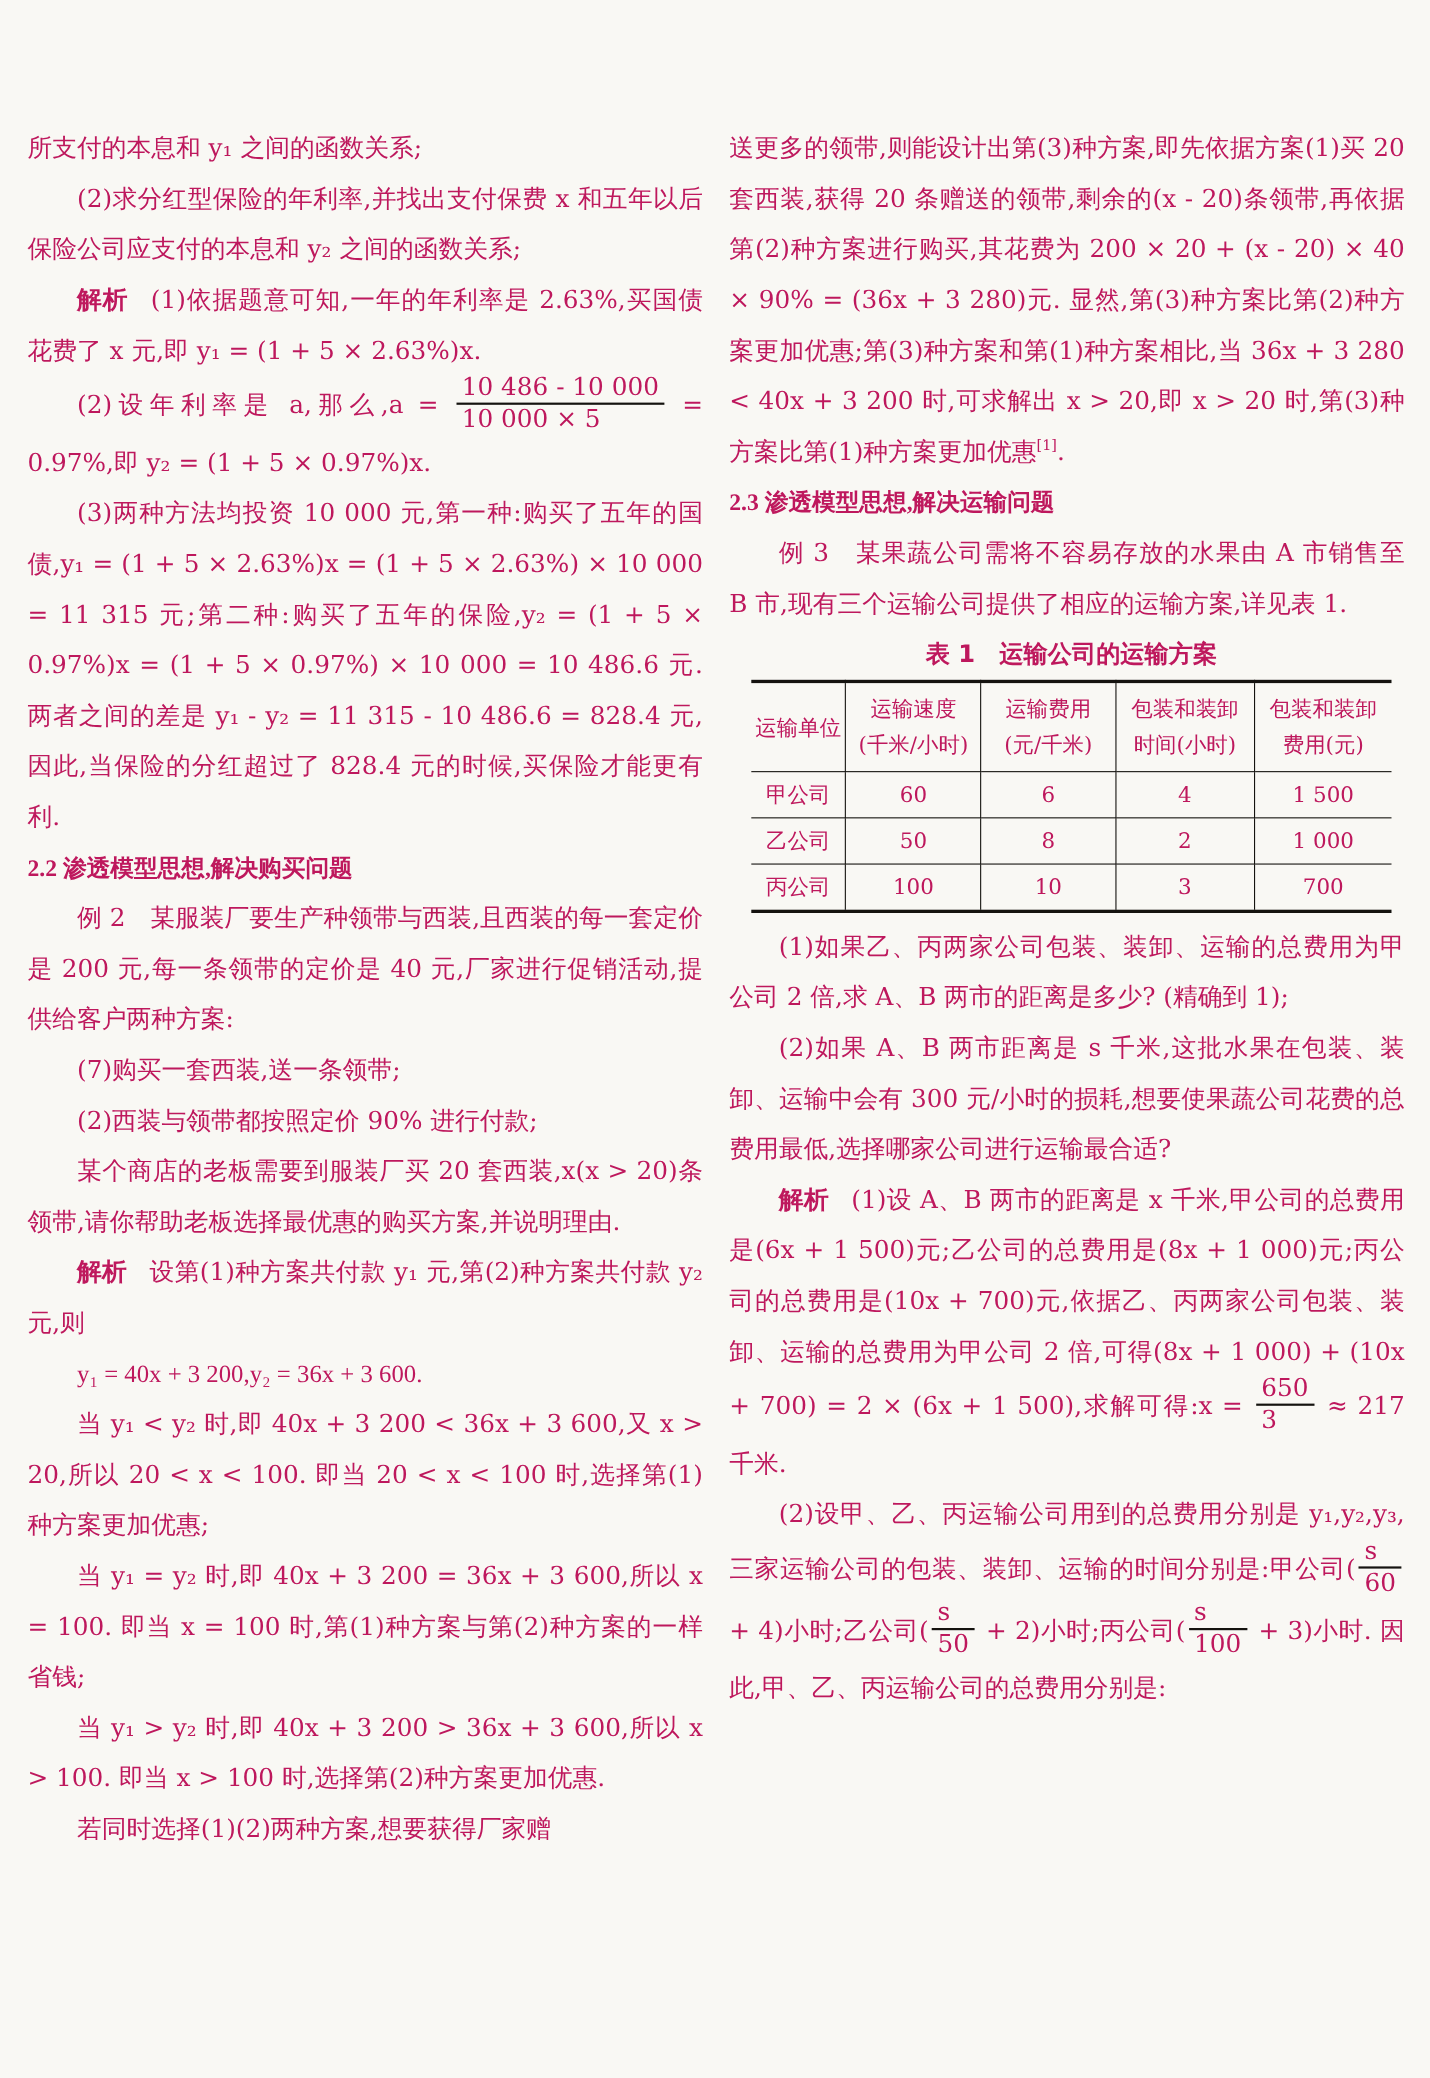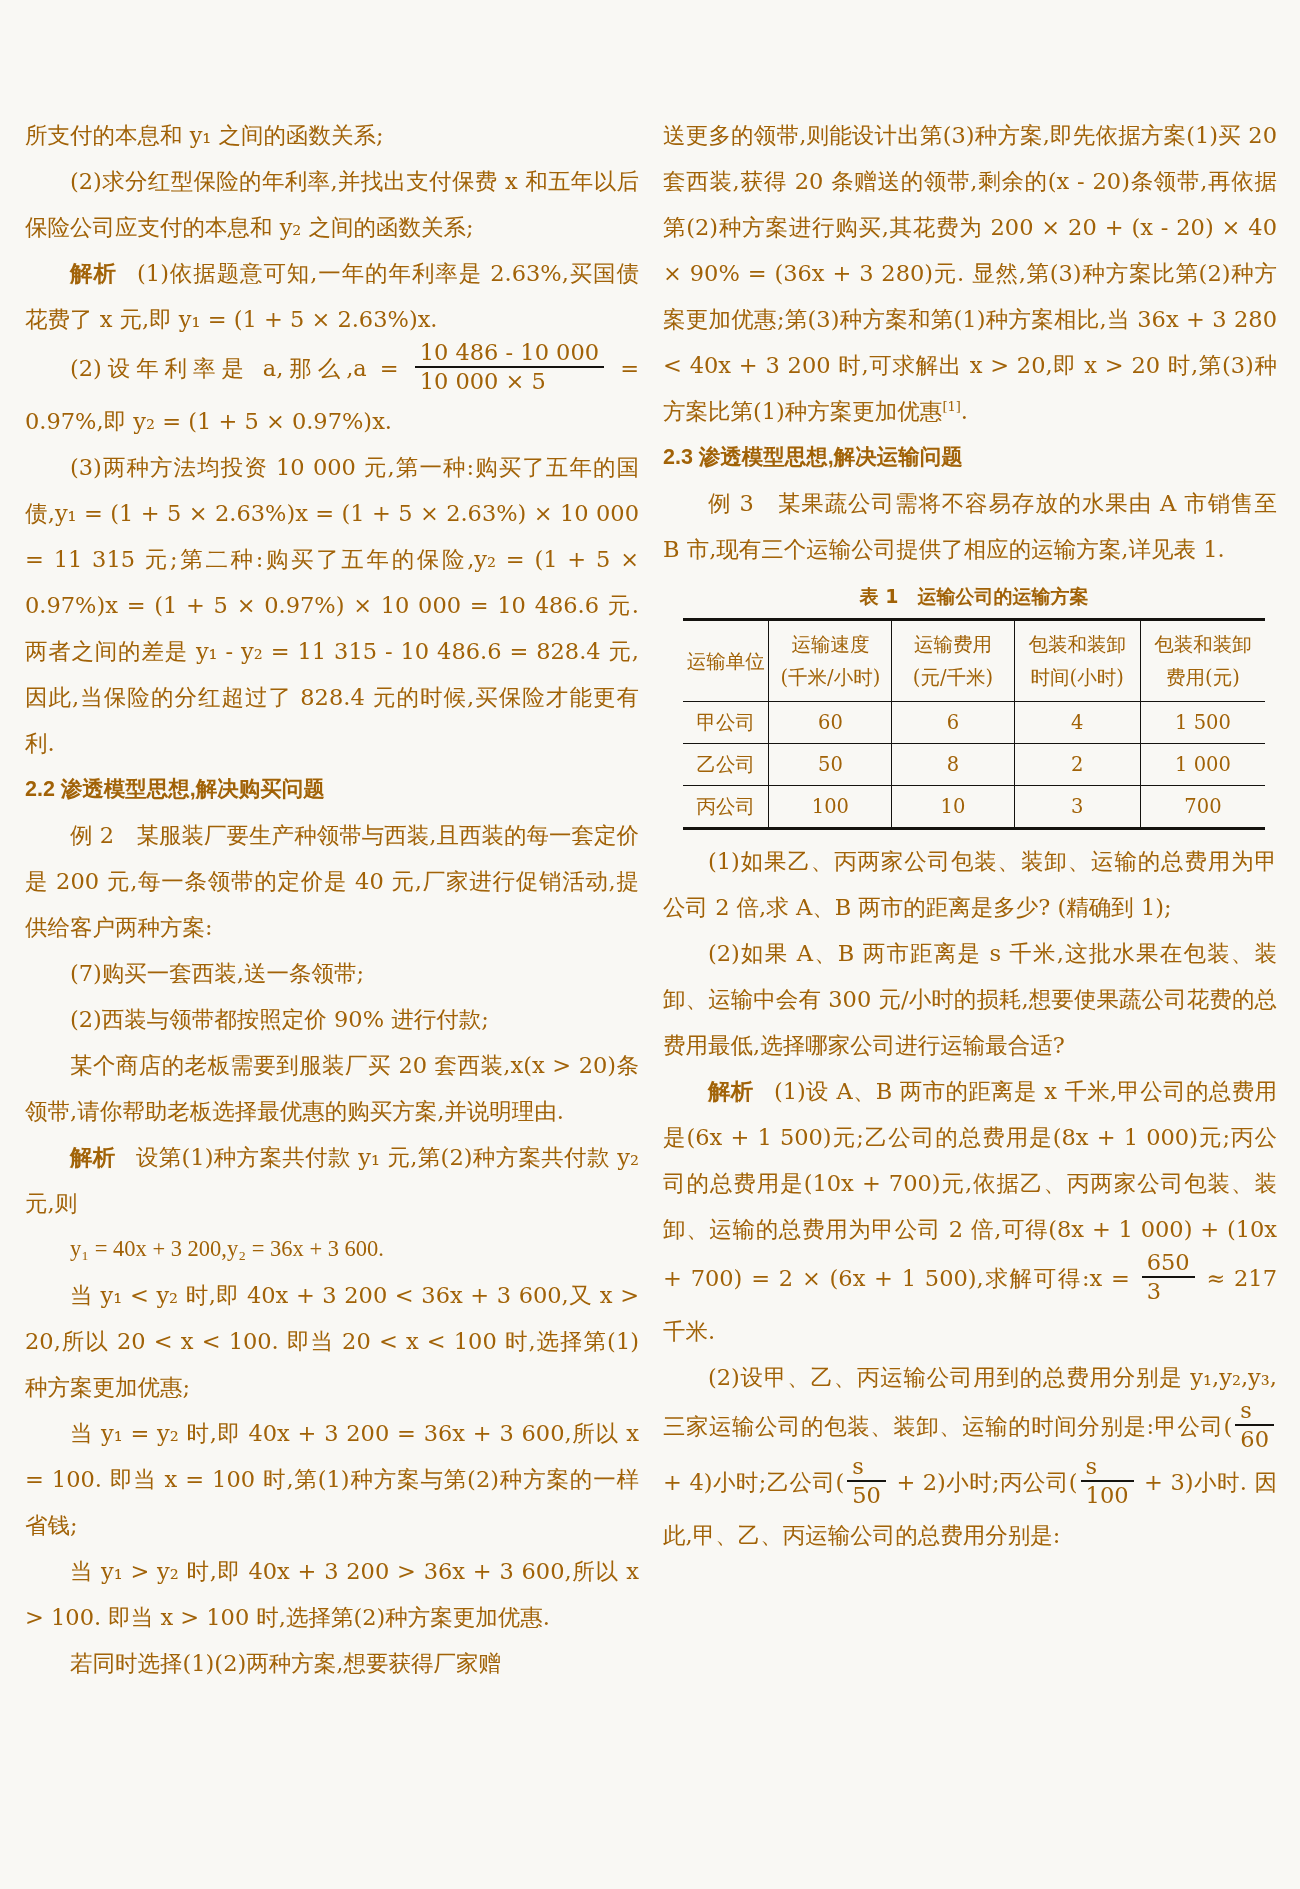--- a/index.html
+++ b/index.html
@@ -2,35 +2,35 @@
 <html lang="zh"><head>
 <meta charset="utf-8">
 <style>
   html,body{margin:0;padding:0;}
   body{background:#e9e7e2;}
   .page{
     position:relative;
     width:1300px;height:1889px;
     background:#f9f8f4;
     font-family:"DejaVu Serif","Liberation Serif",serif;
-    color:#a16207;
+    color:#be185d;
     overflow:hidden;
   }
   .col{
     position:absolute;top:112px;width:614px;
     font-size:22.5px;line-height:46px;
     text-align:justify;
   }
   .col-left{left:25px;}
   .col-right{left:663px;}
   .p{margin:0;text-indent:2em;}
   .cont{margin:0;text-indent:0;}
   .h{
     margin:0;text-indent:0;
-    font-family:Liberation Sans, sans-serif;
+    font-family:Liberation Serif, serif;
     font-weight:bold;font-size:21.5px;
   }
   .b{
     font-family:"DejaVu Sans","Liberation Sans",sans-serif;
     font-weight:bold;margin-right:0.9em;
   }
   .formula{margin:0;text-indent:2em;text-align:left;font-family:Liberation Serif, serif;}
   .frac{
     display:inline-block;vertical-align:middle;
     line-height:1.2;
@@ -38,21 +38,21 @@
     text-indent:0;
   }
   .frac .den{display:block;border-top:2px solid #15130f;padding:0 5px;}
   .frac .num{display:block;padding:0 5px;}
   sup.ref{font-size:0.58em;line-height:0;vertical-align:super;}
   
   .tablewrap{margin:6px 12px 8px 20px;text-indent:0;}
   .tcaption{
     text-align:center;font-weight:bold;
     font-family:"DejaVu Sans","Liberation Sans",sans-serif;
-    font-size:19px;line-height:36px;margin:0 0 4px 0;
+    font-size:22px;line-height:36px;margin:0 0 4px 0;
   }
   table.dtable{
     border-collapse:collapse;width:582px;
     border-top:3px solid #15130f;border-bottom:3px solid #15130f;
     font-size:19.5px;
   }
   table.dtable th,table.dtable td{
     font-weight:normal;text-align:center;vertical-align:middle;
     border-right:1.5px solid #15130f;
     padding:0 2px;

